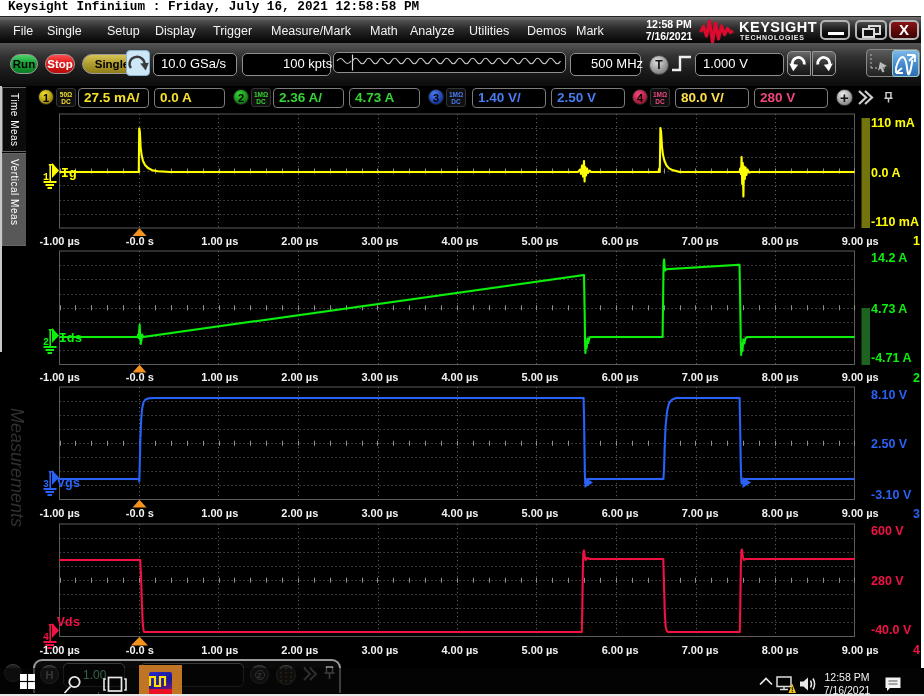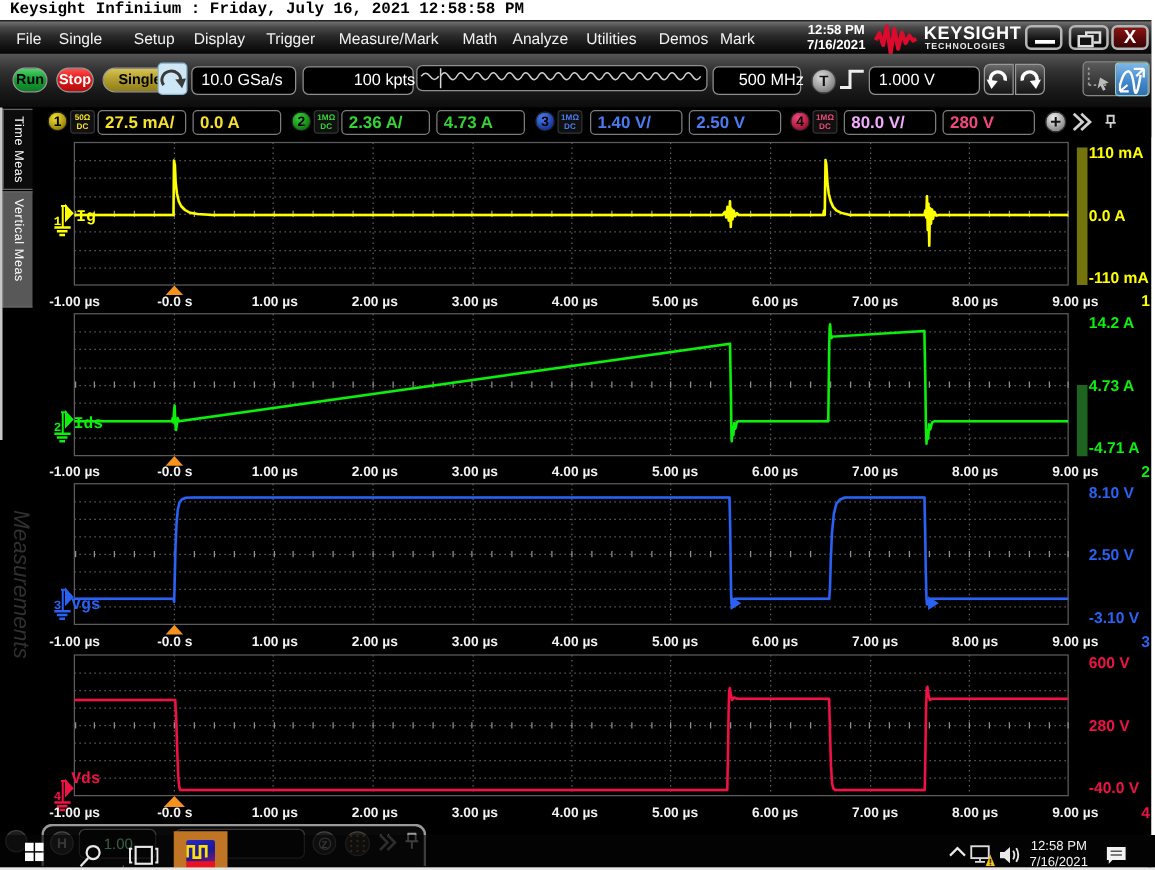--- a/index.html
+++ b/index.html
@@ -158,21 +158,21 @@
 <div class="chc" style="left:233px;background:radial-gradient(circle at 38% 30%,#35d435,#0f7a12 75%);border:1px solid #222;">2</div>
 <div class="chbadge" style="left:251px;color:#35d435;">1MΩ<br>DC</div>
 <div class="chfield" style="left:273px;width:71px;color:#35d435;">2.36 A/</div>
 <div class="chfield" style="left:349px;width:71px;color:#35d435;">4.73 A</div>
 <div class="chc" style="left:428px;background:radial-gradient(circle at 38% 30%,#4a7cf0,#1435a0 75%);border:1px solid #222;">3</div>
 <div class="chbadge" style="left:446px;color:#4a7cf0;">1MΩ<br>DC</div>
 <div class="chfield" style="left:472px;width:74px;color:#4a7cf0;">1.40 V/</div>
 <div class="chfield" style="left:551px;width:74px;color:#4a7cf0;">2.50 V</div>
 <div class="chc" style="left:632px;background:radial-gradient(circle at 38% 30%,#f0487c,#a01232 75%);border:1px solid #222;">4</div>
 <div class="chbadge" style="left:650px;color:#f0487c;">1MΩ<br>DC</div>
-<div class="chfield" style="left:675px;width:74px;color:#f0abfc;">80.0 V/</div>
+<div class="chfield" style="left:675px;width:74px;color:#fde047;">80.0 V/</div>
 <div class="chfield" style="left:754px;width:74px;color:#f0487c;">280 V</div>
 <div style="position:absolute;left:836px;top:2.5px;width:17px;height:17px;border-radius:50%;background:radial-gradient(circle at 40% 30%,#f0f0f0,#909090 70%);border:1px solid #333;color:#111;font-size:15px;font-weight:bold;text-align:center;line-height:15px;">+</div>
 <svg width="18" height="18" viewBox="0 0 18 18" style="position:absolute;left:856px;top:2.5px;">
           <path d="M3,2 L10,8.5 L3,15 M9,2 L16,8.5 L9,15" stroke="#cfcfcf" stroke-width="2.2" fill="none"></path>
         </svg>
 <svg width="13" height="15" viewBox="0 0 16 18" style="position:absolute;left:882px;top:3.5px;">
           <path d="M4,3 H12 M5,3 V10 M11,3 V10 M3,10 H13 M8,10 V15" stroke="#cfcfcf" stroke-width="1.8" fill="none"></path>
         </svg>
     </div>
 

